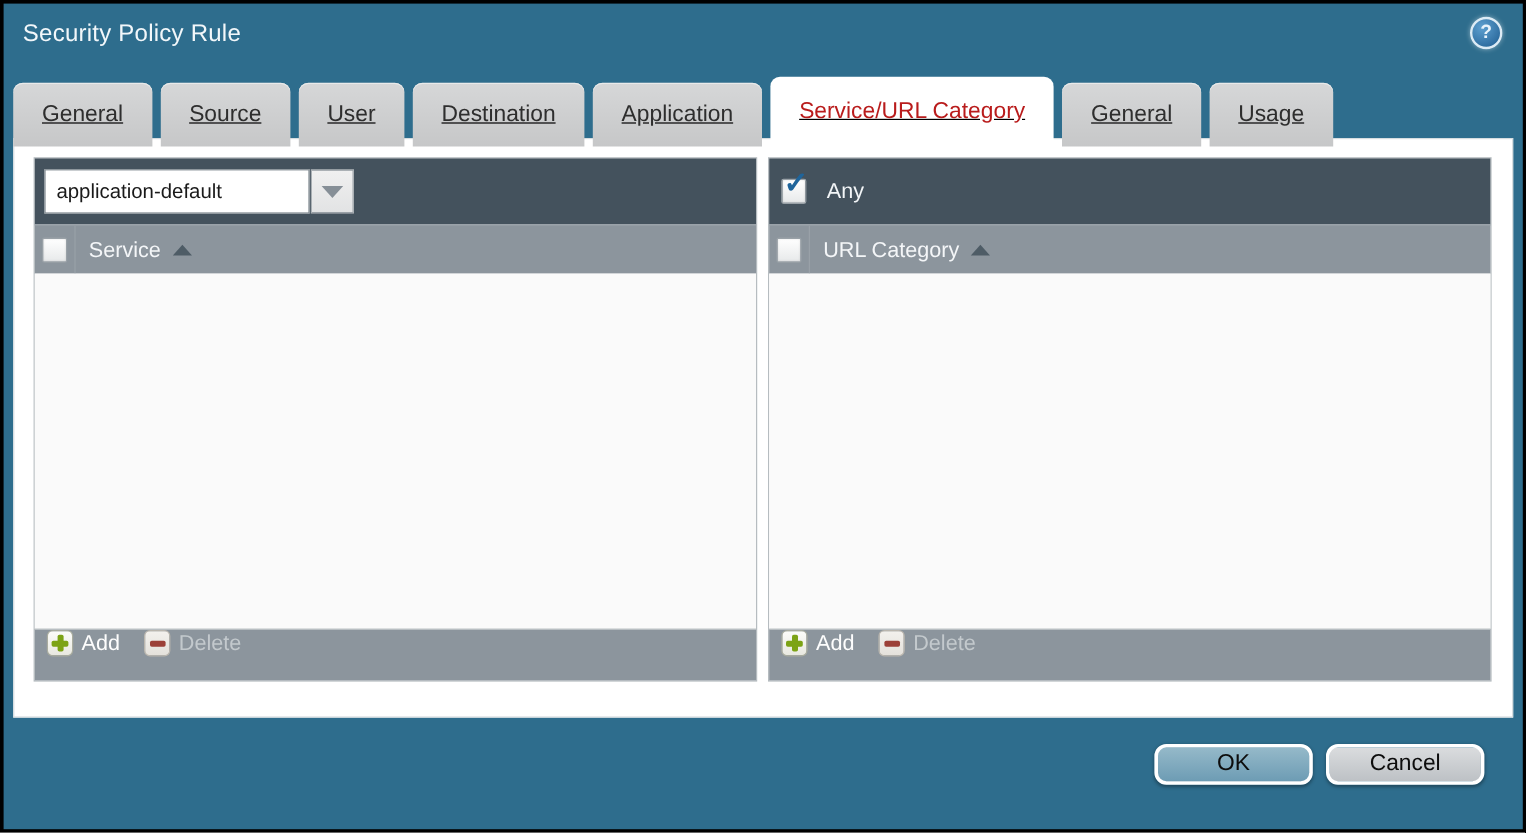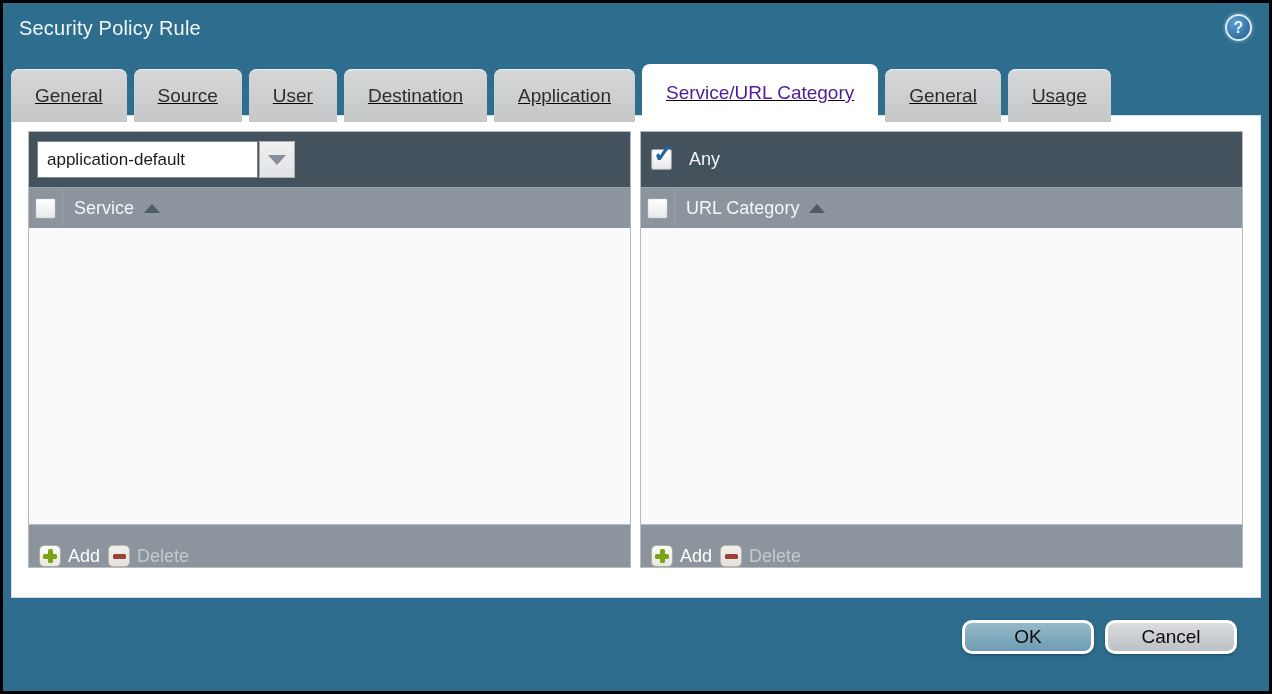--- a/index.html
+++ b/index.html
@@ -35,21 +35,21 @@
   .tab {
     height:53px; padding:0 24px;
     background:linear-gradient(#d6d7d8, #c6c7c8);
     border-radius:8px 8px 0 0;
     display:flex; align-items:center; justify-content:center;
     font-size:19px; color:#2e2e2e; cursor:pointer;
     box-shadow:inset 0 1px 0 #e9eaea;
   }
   .tab.active {
     background:#fff; height:58px;
-    box-shadow:none; z-index:4; color:#4c1d95;
+    box-shadow:none; z-index:4; color:#b91c1c;
   }
   
   .content {
     position:absolute; left:8px; top:112px;
     width:1250px; height:483px; background:#fff;
     border:1px solid #d6dde0; z-index:1;
   }
   .panel {
     position:absolute; top:15px; width:603px; height:437px;
     border:1px solid #b6bcc0; display:flex; flex-direction:column;
@@ -101,21 +101,21 @@
     border-top:1px solid #9aa2a9;
   }
   .cb-cell {
     width:34px; height:100%; display:flex; align-items:center;
     justify-content:center; border-right:1px solid #99a1a8; flex:0 0 auto;
   }
   .col-label { color:#f4f6f8; font-size:18px; margin-left:11px; display:flex; align-items:center;text-align:right; }
   .panel-body { flex:1 1 auto; background:#fafafa; }
   .panel-footer {
     height:43px; background:#8c959d; flex:0 0 auto;
-    display:flex; align-items:flex-end; padding:0 10px; gap:8px;
+    display:flex; align-items:flex-start; padding:0 10px; gap:20px;
     border-top:1px solid #b8bec2;
   }
   .tool-btn { display:flex; align-items:center; gap:7px; cursor:pointer; }
   .tool-btn .label { font-size:18px; color:#fdfdfd; }
   .tool-btn.disabled .label { color:#c3c9cd; cursor:default; }
   .sq-icon {
     width:22px; height:22px; border-radius:5px; position:relative;
     background:linear-gradient(#fcfcf9, #e8e8e0);
     border:1px solid #a9ac9f;
   }

